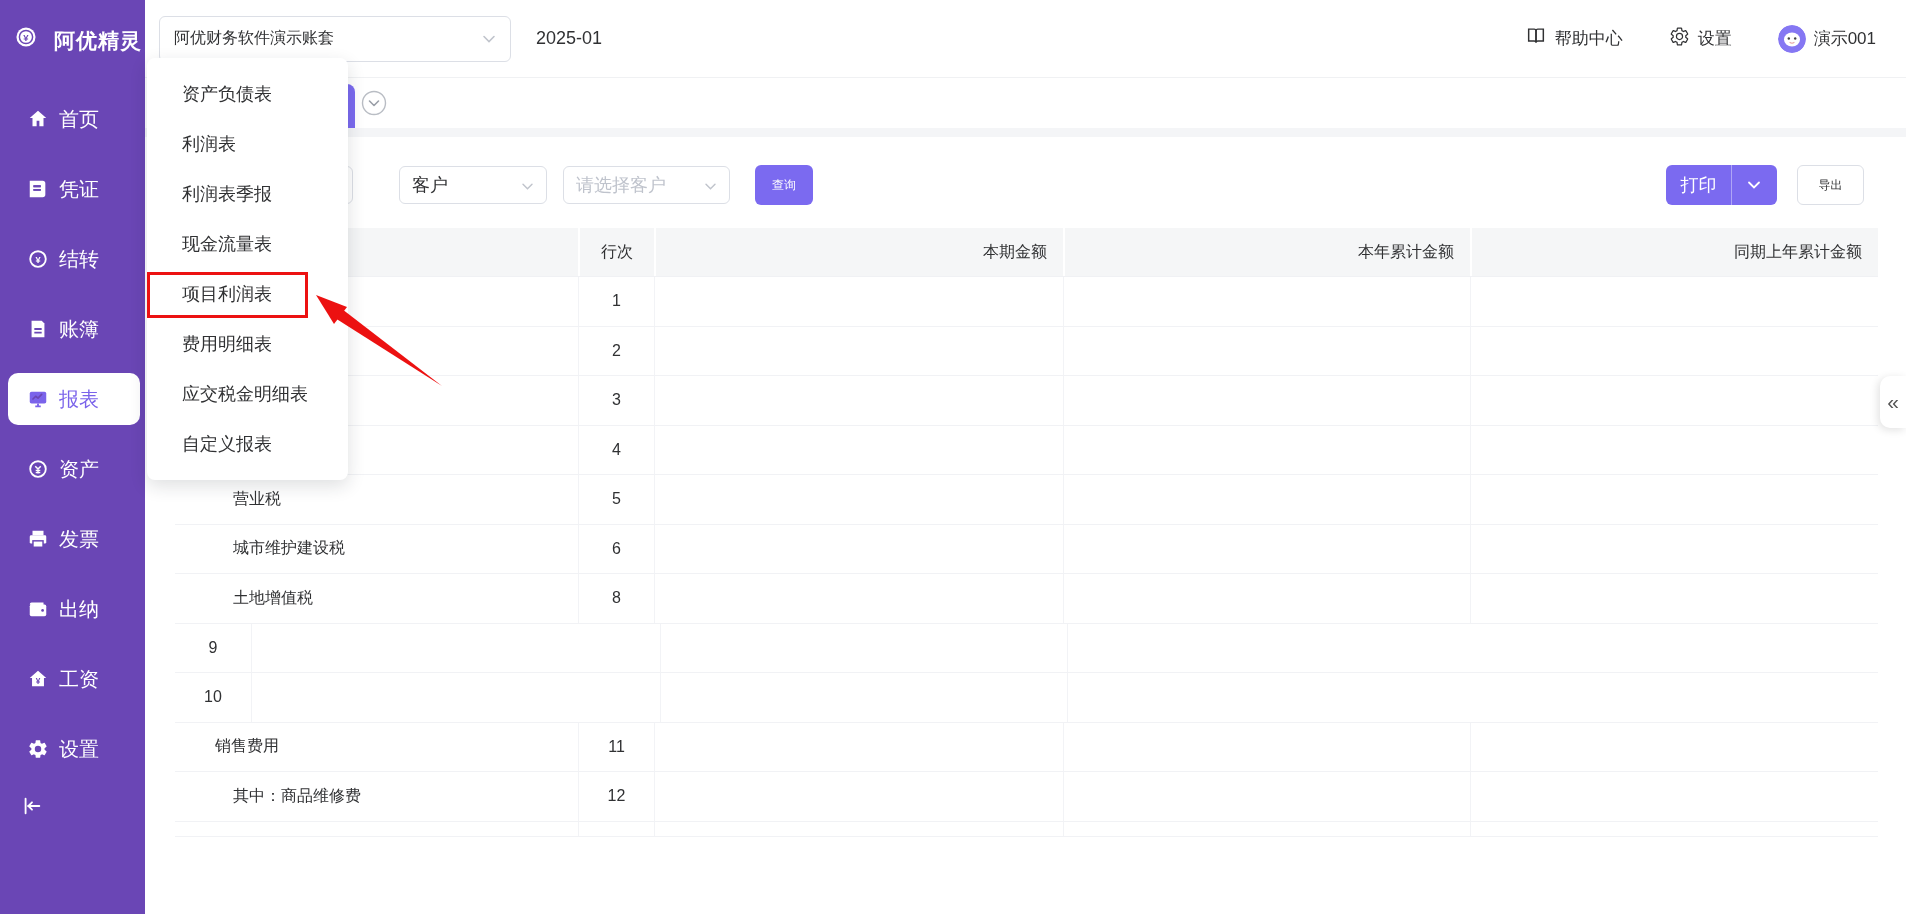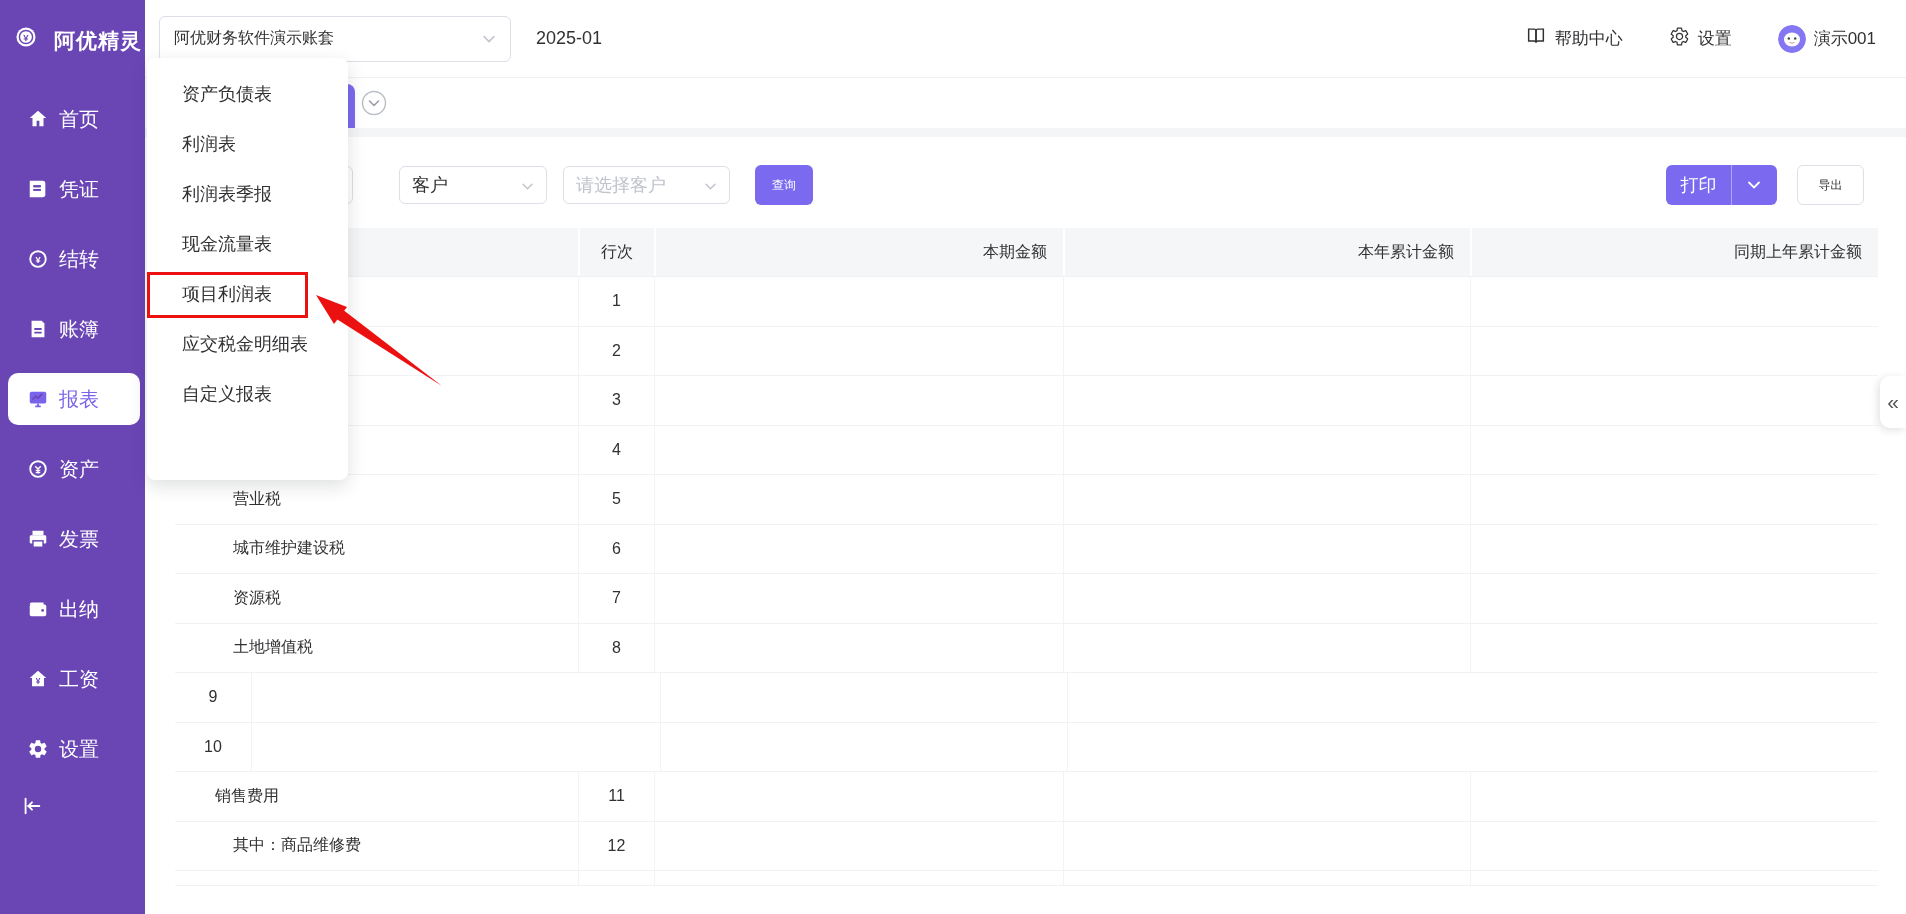--- a/index.html
+++ b/index.html
@@ -338,27 +338,20 @@
           <div class="cell c5"></div>
         </div>
         <div class="t-row">
           <div class="cell c1" style="padding-left:58px">城市维护建设税</div>
           <div class="cell c2">6</div>
           <div class="cell c3"></div>
           <div class="cell c4"></div>
           <div class="cell c5"></div>
         </div>
         <div class="t-row">
-          <div class="cell c1" style="padding-left:58px">资源税</div>
-          <div class="cell c2">7</div>
-          <div class="cell c3"></div>
-          <div class="cell c4"></div>
-          <div class="cell c5"></div>
-        </div>
-        <div class="t-row">
           <div class="cell c1" style="padding-left:58px">土地增值税</div>
           <div class="cell c2">8</div>
           <div class="cell c3"></div>
           <div class="cell c4"></div>
           <div class="cell c5"></div>
         </div>
         <div class="t-row">
           <div class="cell c2">9</div>
           <div class="cell c3"></div>
           <div class="cell c4"></div>
@@ -397,20 +390,21 @@
   <div class="right-handle">
     <span>«</span>
   </div>
 
   <div class="report-menu" id="report-menu">
       <div class="menu-item">资产负债表</div>
       <div class="menu-item">利润表</div>
       <div class="menu-item">利润表季报</div>
       <div class="menu-item">现金流量表</div>
       <div class="menu-item">项目利润表</div>
+      <div class="menu-item">费用明细表</div>
       <div class="menu-item">应交税金明细表</div>
       <div class="menu-item">自定义报表</div>
     </div>
 
   <div class="red-box"></div>
   <svg class="red-arrow" viewBox="0 0 160 120">
     <polygon points="16,15 47,27 34,44" fill="#ec1111"></polygon>
     <polygon points="42,29 142,106 35,38" fill="#ec1111"></polygon>
   </svg>
 

